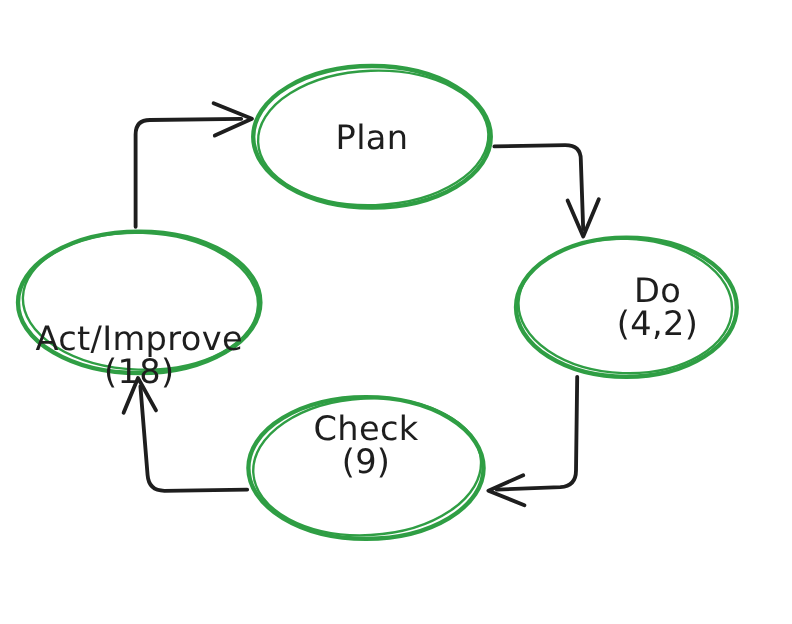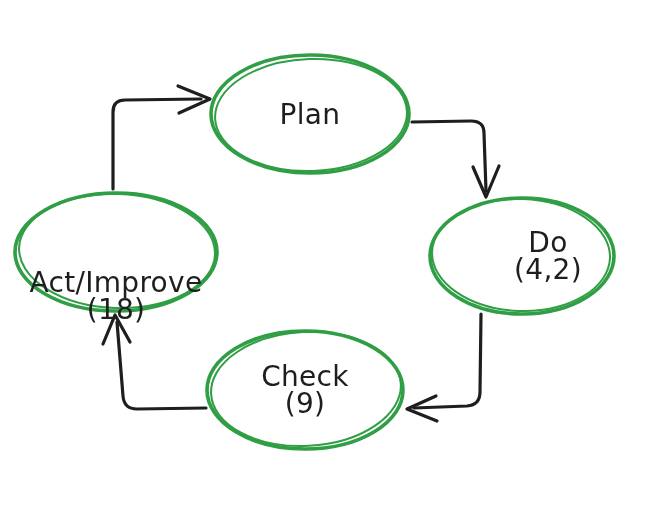--- a/index.html
+++ b/index.html
@@ -85,21 +85,21 @@
 
   <div class="node-label" style="left:210px; top:87px; width:200px; height:54px;">
     <div>Plan</div>
   </div>
 
   <div class="node-label" style="left:456px; top:229px; width:184px; height:54px;">
     <div>Do</div>
     <div>(4,2)</div>
   </div>
 
-  <div class="node-label" style="left:205px; top:363px; width:200px; height:54px;text-align:center;">
+  <div class="node-label" style="left:205px; top:344px; width:200px; height:54px;text-align:center;">
     <div>Check</div>
     <div>(9)</div>
   </div>
 
   <div class="node-label" style="left:16px; top:225px; width:200px; height:54px;margin-top:44px;">
     <div>Act/Improve</div>
     <div>(18)</div>
   </div>
 
 </div>

